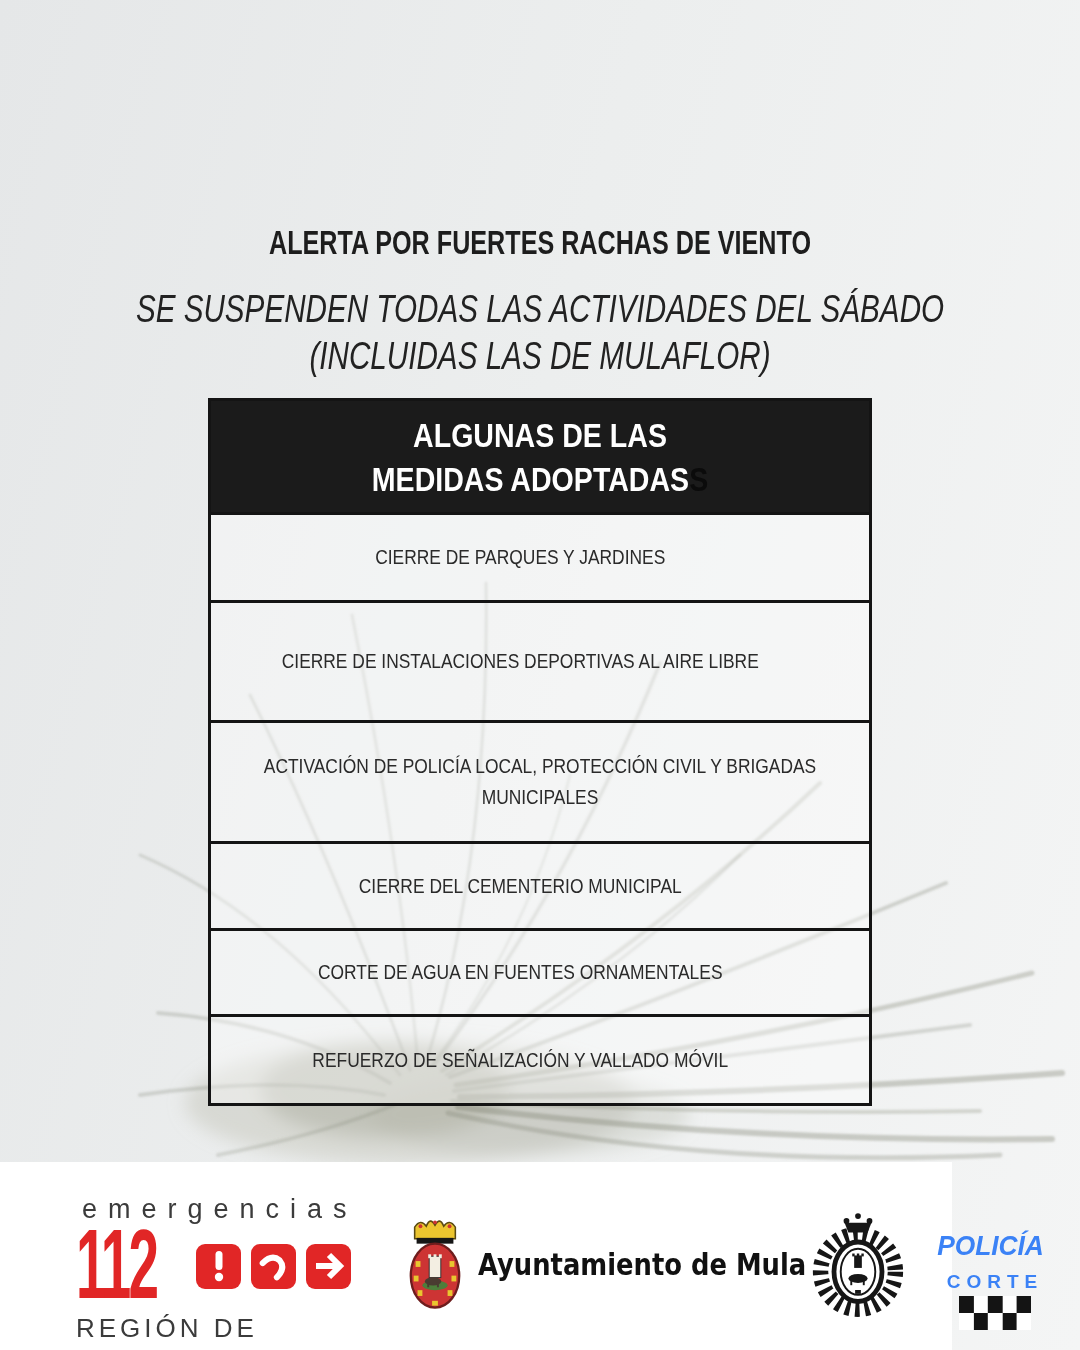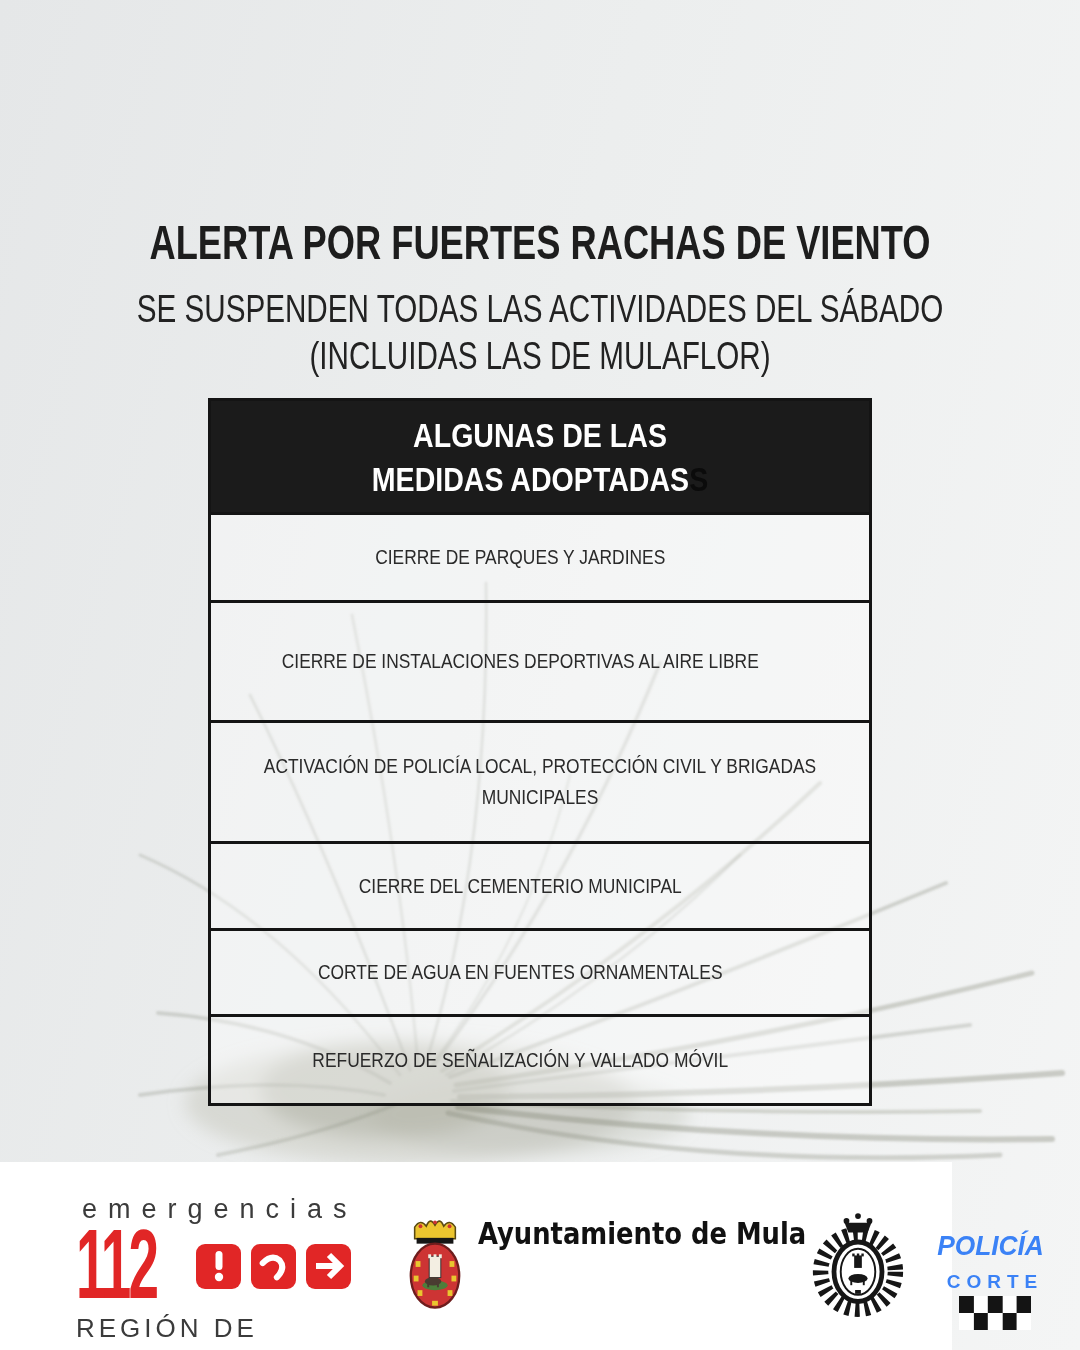--- a/index.html
+++ b/index.html
@@ -4,22 +4,22 @@
 <style>
   html,body{margin:0;padding:0;background:#cfd1d2;}
   .page{
     position:relative;width:1080px;height:1350px;margin:0 auto;overflow:hidden;
     background:linear-gradient(105deg,#e5e7e8 0%,#eceeee 45%,#f4f5f5 100%);
     font-family:"Liberation Sans",sans-serif;
   }
   .cx{display:block;transform-origin:50% 50%;white-space:nowrap;text-align:center;width:100%;}
   
   .title{position:absolute;left:0;top:84px;width:100%;color:#cc3232;font-weight:bold;font-size:58px;line-height:60px;}
-  .alert{position:absolute;left:0;top:217px;width:100%;color:#1d1d1d;font-weight:bold;font-size:49px;line-height:50px;}
-  .susp{position:absolute;left:0;top:286px;width:100%;color:#222;font-size:38px;line-height:47px;font-weight:normal;}
+  .alert{position:absolute;left:0;top:217px;width:100%;color:#1d1d1d;font-weight:bold;font-size:34px;line-height:50px;}
+  .susp{position:absolute;left:0;top:286px;width:100%;color:#222;font-size:38px;line-height:47px;font-weight:normal;font-style:italic;}
   
   .table{position:absolute;left:208px;top:398px;width:658px;border:3px solid #141414;}
   .thead{height:111px;background:#1b1b1b;color:#fff;font-weight:bold;font-size:34px;line-height:44px;
          display:flex;flex-direction:column;justify-content:center;text-align:center;}
   .thead .cx{transform:scaleX(.84);}
   .typo-s{color:#0b0b0b;}
   .mrow{border-top:3px solid #141414;background:rgba(255,255,255,.38);
         display:flex;align-items:center;justify-content:flex-start;}
   .mrow .txt{display:block;width:94%;text-align:center;font-size:20px;line-height:31px;color:#2a2a2a;
              transform:scaleX(.87);transform-origin:50% 50%;}
@@ -27,21 +27,21 @@
   .footer{position:absolute;left:0;top:1162px;width:952px;height:188px;background:#ffffff;}
   .logo112{position:absolute;left:76px;top:32px;width:310px;color:#3b3b3b;}
   .em-top{font-size:27px;letter-spacing:11px;margin-left:6px;}
   .row112{display:flex;align-items:center;height:78px;margin-top:2px;}
   .n112wrap{width:110px;height:78px;overflow:visible;}
   .n112{display:inline-block;font-size:98px;line-height:74px;font-weight:bold;color:#e12626;
         transform:scaleX(.56);transform-origin:left center;letter-spacing:-5px;}
   .sq{width:45px;height:45px;border-radius:9px;background:#e12626;margin-left:10px;
       display:flex;align-items:center;justify-content:center;}
   .em-bottom{font-size:26px;letter-spacing:4px;margin-top:8px;}
-  .logoMula{position:absolute;left:404px;top:54px;display:flex;align-items:flex-start;}
+  .logoMula{position:absolute;left:404px;top:54px;display:flex;align-items:center;}
   .mulaLabel{margin-left:12px;font-family:"DejaVu Sans",sans-serif;font-weight:bold;font-size:30px;color:#111;
              transform:scaleX(.86);transform-origin:left center;white-space:nowrap;}
   .logoPol{position:absolute;left:810px;top:48px;display:flex;align-items:flex-start;}
   .polText{margin-left:14px;margin-top:20px;width:150px;text-align:center;color:#3b82f6;}
   .polName{font-style:italic;font-weight:bold;font-size:28px;transform:scaleX(.94);transform-origin:left center;white-space:nowrap;}
   .polCity{font-weight:bold;font-size:19px;letter-spacing:6px;margin-top:9px;}
   .checkers{width:72px;height:34px;margin:3px auto 0;
     background:conic-gradient(#fff 0 90deg,#141414 90deg 180deg,#fff 180deg 270deg,#141414 270deg 360deg);
     background-size:28.8px 34px;}
 </style>

